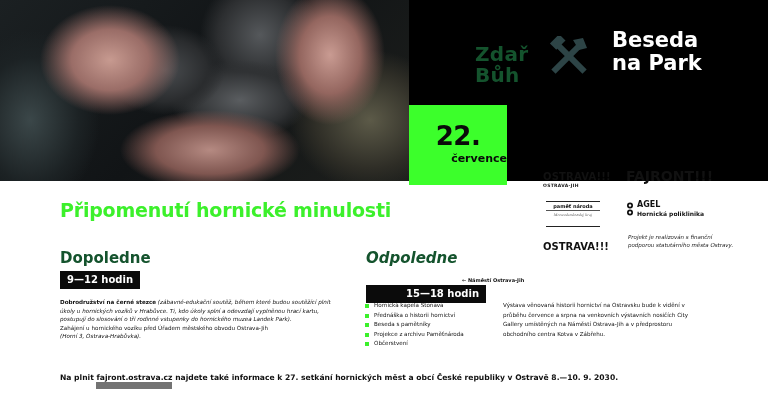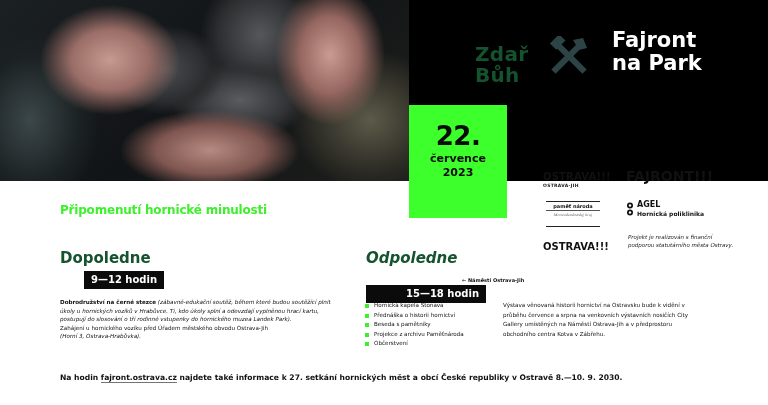--- a/index.html
+++ b/index.html
@@ -19,55 +19,55 @@
       radial-gradient(ellipse 70px 90px at 30px 120px, #3b4749 0%, #1c2224 70%, rgba(0,0,0,0) 100%),
       linear-gradient(135deg, #1b2022 0%, #111416 50%, #1d1f1c 100%);
   }
 
   .black-band { position: absolute; left: 409px; top: 0; width: 359px; height: 181px; background: #000; }
 
   .zdar { position: absolute; left: 475px; top: 44px; font-family: "DejaVu Sans", sans-serif; font-weight: bold; font-size: 20px; line-height: 21px; color: #14532d; letter-spacing: 0.3px; }
   .hammers { position: absolute; left: 549px; top: 36px; width: 40px; height: 40px; }
   .fajront-title { position: absolute; left: 612px; top: 29px; font-family: "DejaVu Sans", sans-serif; font-weight: bold; font-size: 21px; line-height: 23px; color: #ffffff; }
 
-  .date-box { position: absolute; left: 409px; top: 105px; width: 98px; height: 113px; background: #3cff2b; text-align: center; }
+  .date-box { position: absolute; left: 409px; top: 105px; width: 98px; height: 80px; background: #3cff2b; text-align: center; }
   .date-day { display: block; margin-top: 18px; font-weight: bold; font-size: 26px; line-height: 26px; color: #0a0a0a; letter-spacing: -0.5px; }
-  .date-month, .date-year { display: block; font-weight: bold; font-size: 11px; line-height: 14px; color: #0a0a0a; }
+  .date-month, .date-year { display: block; font-weight: bold; font-size: 11px; line-height: 14px; color: #0a0a0a; text-align: right; }
   .date-month { margin-top: 3px; }
 
   .logo-ostrava1 { position: absolute; left: 543px; top: 171px; font-weight: bold; font-size: 10px; line-height: 11px; color: #111; letter-spacing: 0.2px; }
   .logo-ostrava1-sub { position: absolute; left: 543px; top: 183px; font-weight: bold; font-size: 4.5px; color: #111; letter-spacing: 0.3px; }
   .logo-fajront { position: absolute; left: 626px; top: 171px; font-weight: bold; font-size: 14px; line-height: 11px; color: #111; }
   .logo-pamet { position: absolute; left: 546px; top: 201px; width: 54px; height: 26px; border-top: 1px solid #222; border-bottom: 1px solid #222; }
   .logo-pamet .t1 { display: block; text-align: center; font-weight: bold; font-size: 5px; line-height: 8px; color: #111; border-bottom: 1px solid #555; }
   .logo-pamet .t2 { display: block; text-align: center; font-family: "DejaVu Serif", serif; font-style: italic; font-size: 3.5px; line-height: 8px; color: #555; }
   .logo-agel-icon { position: absolute; left: 626px; top: 202px; width: 8px; height: 14px; }
   .logo-agel { position: absolute; left: 637px; top: 201px; font-weight: bold; font-size: 8px; line-height: 8px; color: #111; }
   .logo-agel-sub { position: absolute; left: 637px; top: 210px; font-weight: bold; font-size: 6px; line-height: 7px; color: #111; }
   .logo-ostrava2 { position: absolute; left: 543px; top: 241px; font-weight: bold; font-size: 10px; line-height: 11px; color: #111; }
   .funding { position: absolute; left: 628px; top: 233px; width: 110px; font-style: italic; font-size: 5.5px; line-height: 8px; color: #222; }
 
-  .headline { position: absolute; left: 60px; top: 200px; font-weight: bold; font-size: 12px; line-height: 21px; color: #3cf02b; letter-spacing: -0.2px; }
+  .headline { position: absolute; left: 60px; top: 200px; font-weight: bold; font-size: 19px; line-height: 21px; color: #3cf02b; letter-spacing: -0.2px; }
 
   .section-title { position: absolute; font-weight: bold; font-size: 15px; line-height: 17px; color: #14532d; }
   .time-badge { position: absolute; background: #0b0b0b; color: #fff; font-weight: bold; font-size: 10px; line-height: 18px; padding: 0 7px; height: 18px; white-space: nowrap; }
   .place-tag { position: absolute; font-weight: bold; font-size: 5px; color: #111; white-space: nowrap; }
 
   .morning-text { position: absolute; left: 60px; top: 298px; width: 280px; font-size: 5.6px; line-height: 8.6px; color: #111; }
   .morning-text b { font-weight: bold; }
   .morning-text i { font-style: italic; }
 
   .program-list { position: absolute; left: 365px; top: 301px; list-style: none; }
   .program-list li { position: relative; padding-left: 9px; font-size: 5.6px; line-height: 9.6px; color: #111; }
   .program-list li .bullet { position: absolute; left: 0; top: 3px; width: 4px; height: 4px; background: #3cf02b; }
 
   .exhibit-text { position: absolute; left: 503px; top: 301px; width: 200px; font-size: 5.6px; line-height: 9.6px; color: #111; }
 
   .footer { position: absolute; left: 60px; top: 373px; font-weight: bold; font-size: 7.6px; line-height: 10px; color: #111; white-space: nowrap; }
-  .footer .link { border-bottom: 1px solid #737373; }
+  .footer .link { border-bottom: 7px solid #737373; }
 </style>
 </head>
 <body>
 
 <div class="photo"></div>
 <div class="black-band"></div>
 
 <div class="zdar">
   <div>Zdař</div>
   <div>Bůh</div>
@@ -76,28 +76,27 @@
 <svg class="hammers" viewBox="0 0 40 40">
   <g fill="#2d4446">
     <rect x="17" y="2" width="6" height="40" transform="rotate(-45 20 20)"></rect>
     <rect x="17" y="2" width="6" height="40" transform="rotate(45 20 20)"></rect>
     <rect x="2" y="2" width="13" height="9" transform="rotate(-45 8 6)"></rect>
     <path d="M24 4 L34 2 L38 12 L30 14 Z"></path>
   </g>
 </svg>
 
 <div class="fajront-title">
-  <div>Fajront</div>
+  <div>Beseda</div>
   <div>na Park</div>
 </div>
 
 <div class="date-box">
   <span class="date-day">22.</span>
   <span class="date-month">července</span>
-  <span class="date-year">2023</span>
 </div>
 
 <div class="logo-ostrava1">OSTRAVA!!!</div>
 <div class="logo-ostrava1-sub">OSTRAVA-JIH</div>
 <div class="logo-fajront">FAJRONT!!!</div>
 
 <div class="logo-pamet">
   <span class="t1">paměť národa</span>
   <span class="t2">Moravskoslezský kraj</span>
 </div>
@@ -112,21 +111,21 @@
 <div class="logo-agel-sub">Hornická poliklinika</div>
 
 <div class="logo-ostrava2">OSTRAVA!!!</div>
 <div class="funding">Projekt je realizován s finanční podporou statutárního města Ostravy.</div>
 
 <div class="headline">
   <div>Připomenutí hornické minulosti</div>
 </div>
 
 <div class="section-title" style="left:60px; top:250px;">Dopoledne</div>
-<div class="time-badge" style="left:60px; top:271px;margin-left:24px;">9—12 hodin</div>
+<div class="time-badge" style="left:60px; top:271px;">9—12 hodin</div>
 
 <div class="morning-text">
   <b>Dobrodružství na černé stezce</b><i> (zábavné-edukační soutěž, během které budou soutěžící plnit úkoly u hornických vozíků v Hrabůvce. Ti, kdo úkoly splní a odevzdají vyplněnou hrací kartu, postupují do slosování o tři rodinné vstupenky do hornického muzea Landek Park).</i><br>
   <span>Zahájení u hornického vozíku před Úřadem městského obvodu Ostrava-Jih</span><br>
   <i>(Horní 3, Ostrava-Hrabůvka).</i>
 </div>
 
 <div class="section-title" style="left:366px; top:250px;font-style:italic;">Odpoledne</div>
 <div class="time-badge" style="left:366px; top:285px;padding-left:40px;">15—18 hodin</div>
 <div class="place-tag" style="left:462px; top:277px;">← Náměstí Ostrava-Jih</div>
@@ -135,14 +134,14 @@
   <li><span class="bullet"></span><span>Hornická kapela Stonava</span></li>
   <li><span class="bullet"></span><span>Přednáška o historii hornictví</span></li>
   <li><span class="bullet"></span><span>Beseda s pamětníky</span></li>
   <li><span class="bullet"></span><span>Projekce z archivu Paměťnároda</span></li>
   <li><span class="bullet"></span><span>Občerstvení</span></li>
 </ul>
 
 <div class="exhibit-text">Výstava věnovaná historii hornictví na Ostravsku bude k vidění v průběhu července a srpna na venkovních výstavních nosičích City Gallery umístěných na Náměstí Ostrava-Jih a v předprostoru obchodního centra Kotva v Zábřehu.</div>
 
 <div class="footer">
-  <span>Na hodin </span><span class="link">fajront.ostrava.cz</span><span> najdete také informace k 27. setkání hornických měst a obcí České republiky v Ostravě 8.—10. 9. 2030.</span>
+  <span>Na plnit </span><span class="link">fajront.ostrava.cz</span><span> najdete také informace k 27. setkání hornických měst a obcí České republiky v Ostravě 8.—10. 9. 2030.</span>
 </div>
 
 </body></html>

